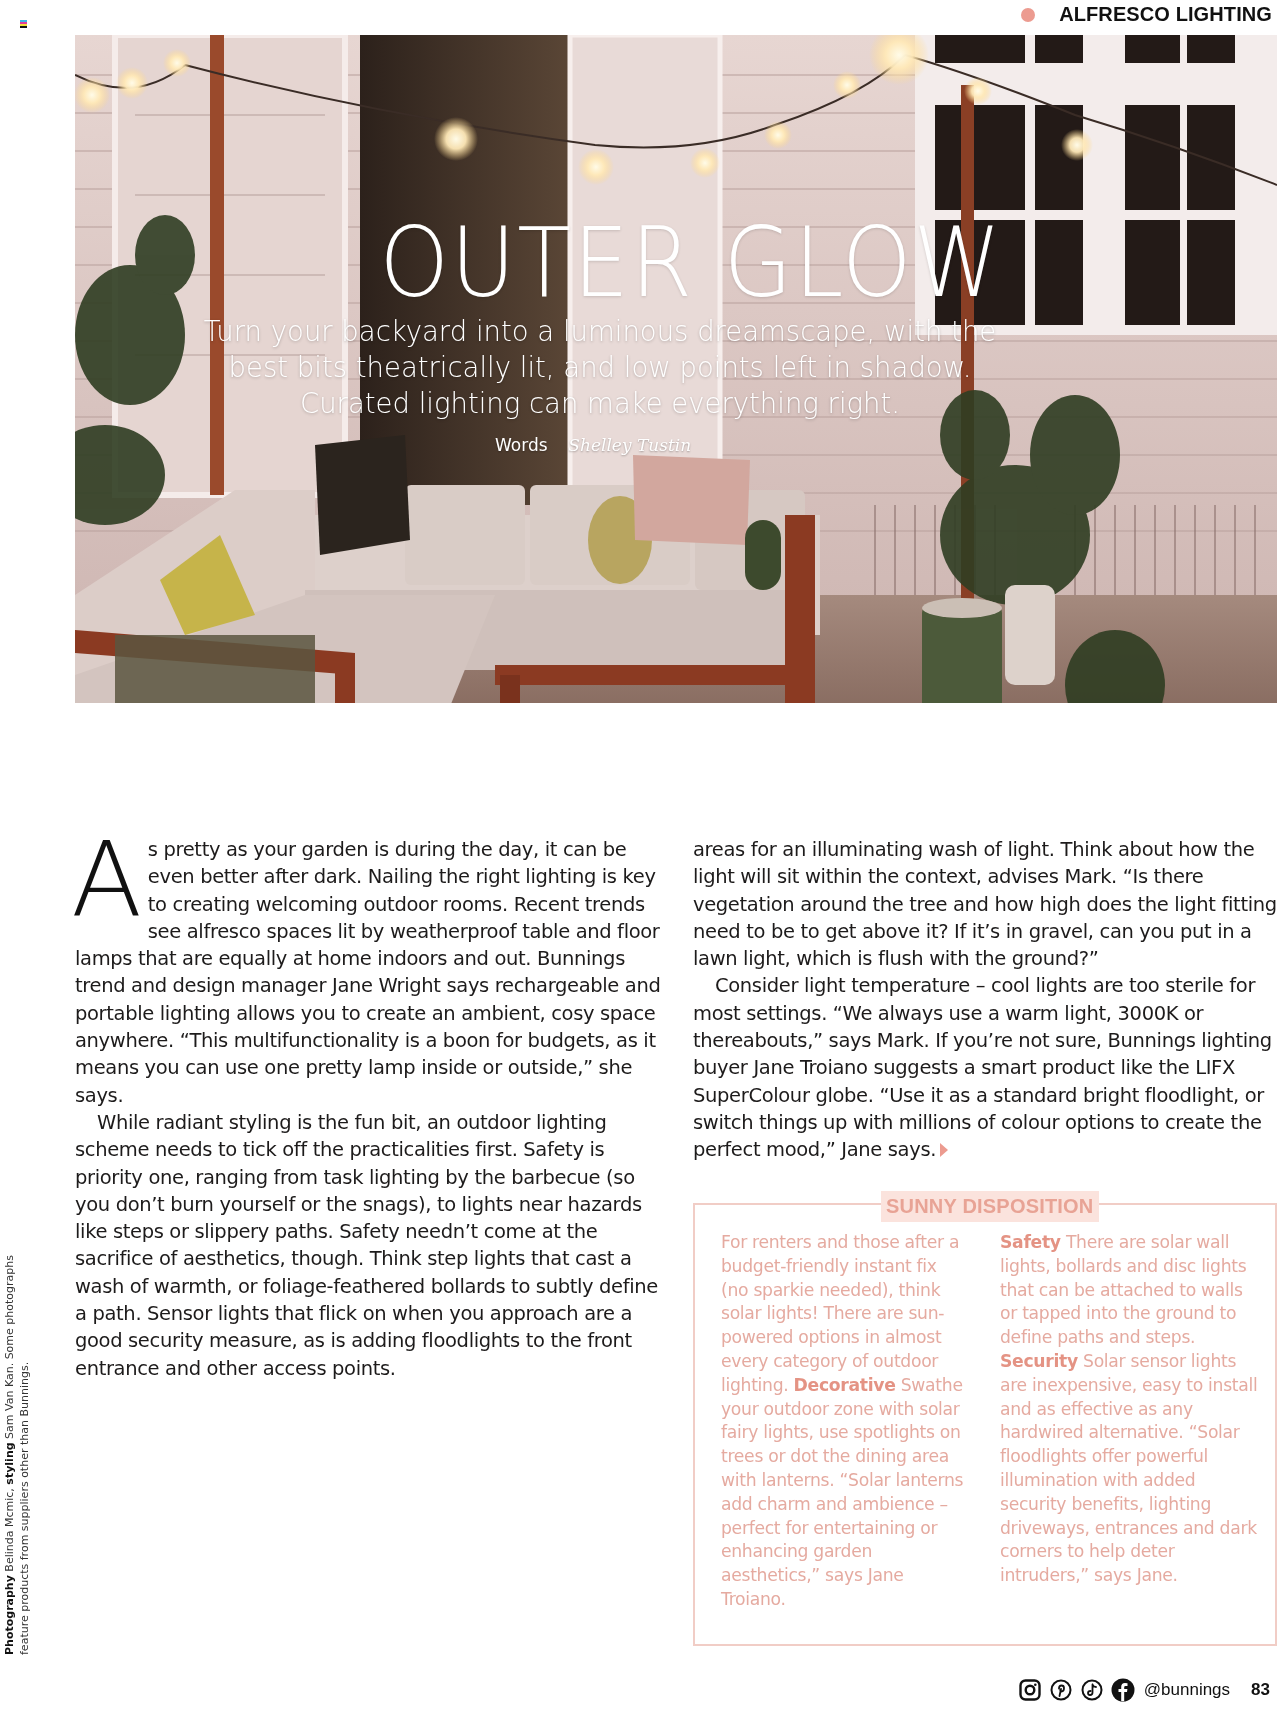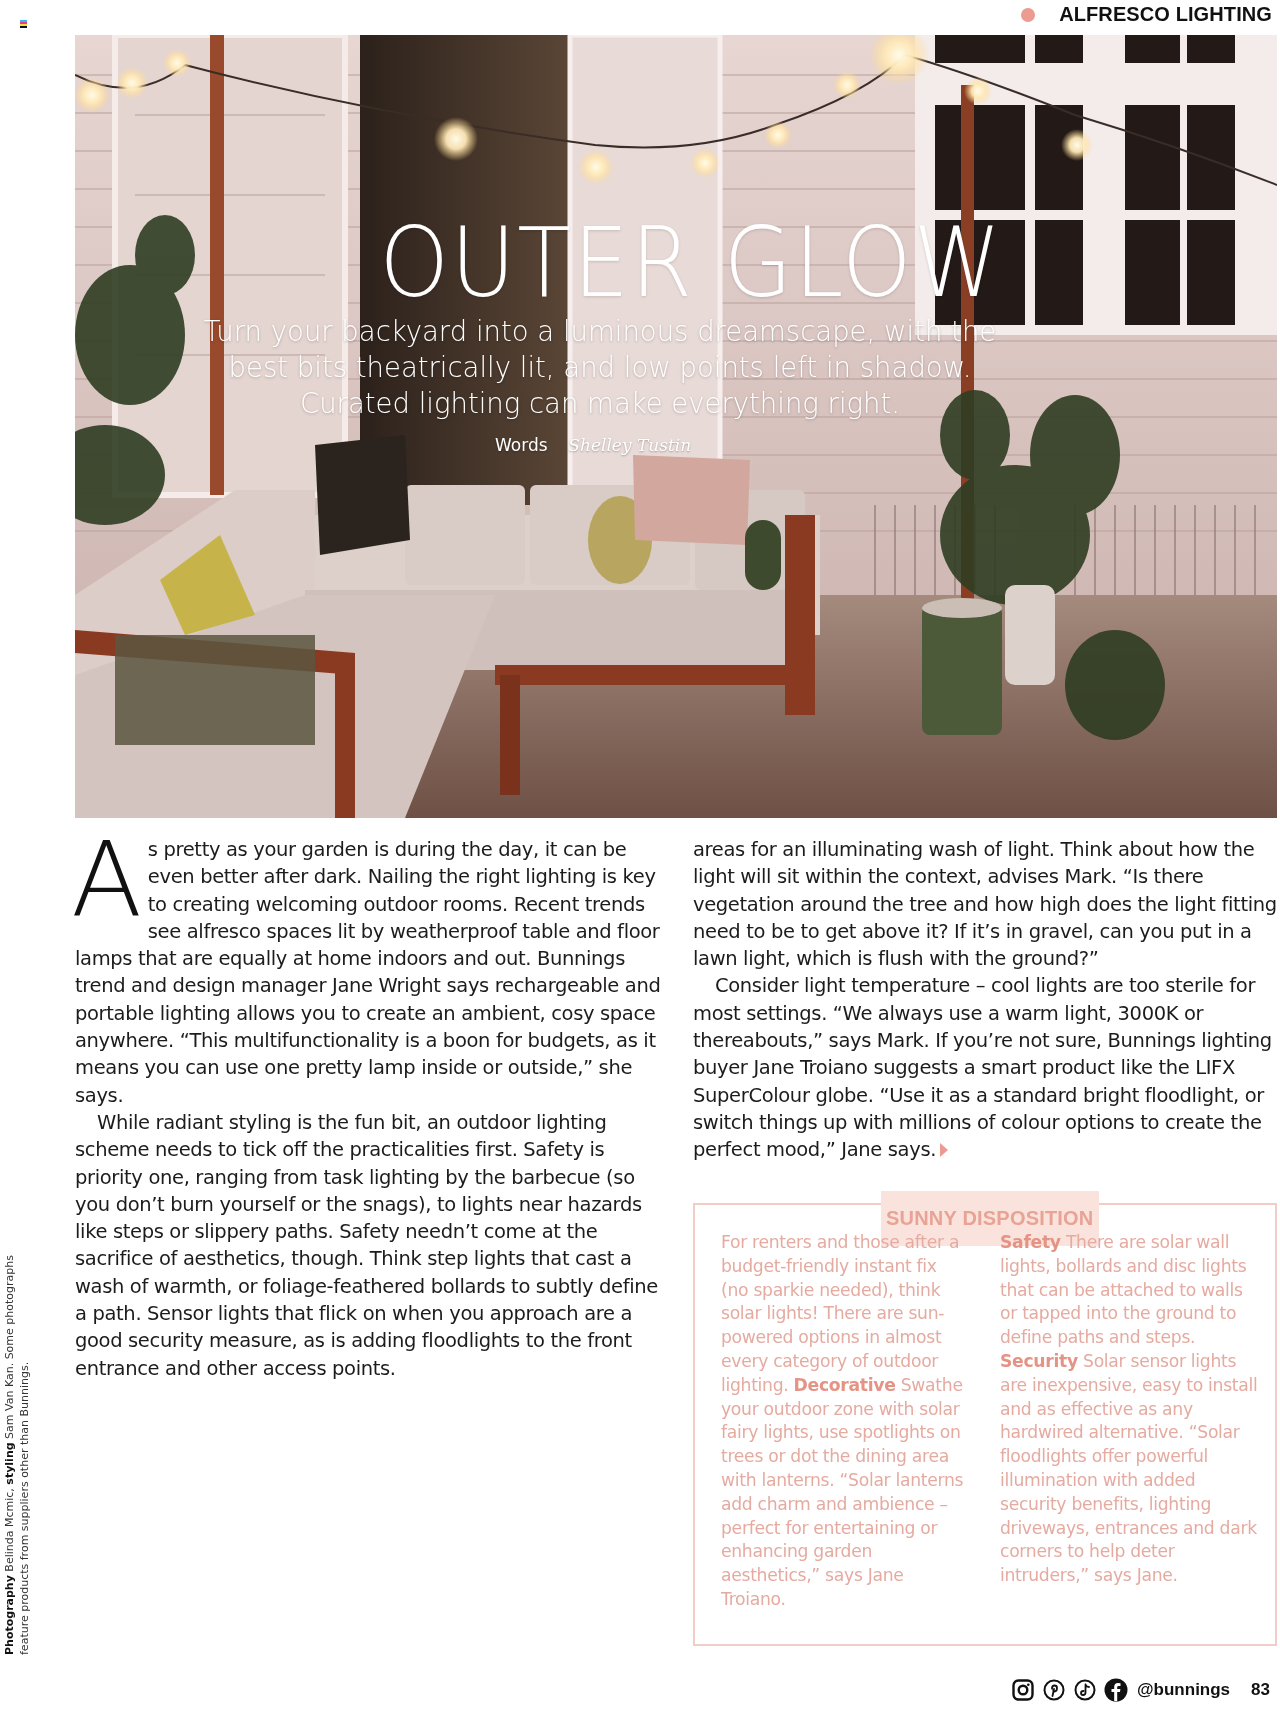--- a/index.html
+++ b/index.html
@@ -9,21 +9,21 @@
   
   .reg-mark { position: absolute; left: 20px; top: 20px; width: 7px; height: 8px; }
   .reg-mark span { display: block; height: 2px; }
 
   
   .section-tag { position: absolute; right: 8px; top: 3px; display: flex; align-items: center; gap: 24px; }
   .section-dot { width: 14px; height: 14px; border-radius: 50%; background: #ec9b90; }
   .section-label { font-family: "Liberation Sans", sans-serif; font-weight: 700; font-size: 20px; letter-spacing: 0.1px; color: #111; }
 
   
-  .hero { position: absolute; left: 75px; top: 35px; width: 1202px; height: 783px; overflow: hidden;
+  .hero { position: absolute; left: 75px; top: 35px; width: 1202px; height: 668px; overflow: hidden;
           background: linear-gradient(180deg, #d9c6c2 0%, #cdb6b2 55%, #8d6a5f 70%, #6a4a3f 100%); }
   .hero svg.scene { position: absolute; left: 0; top: 0; width: 1202px; height: 783px; }
   .hero-title { position: absolute; left: 0; right: 0; top: 172px; text-align: center; margin-left: 30px;
                 font-family: "DejaVu Sans", sans-serif; font-weight: 200; font-size: 96px; letter-spacing: 2px;
                 color: #ffffff; transform: scaleX(0.92); text-shadow: 0 1px 3px rgba(0,0,0,0.15); }
   .hero-standfirst { position: absolute; left: 120px; width: 810px; top: 278px; text-align: center;
                      font-family: "DejaVu Sans", sans-serif; font-weight: 300; font-size: 27.5px; line-height: 36px;
                      color: #ffffff; text-shadow: 0 1px 3px rgba(0,0,0,0.25); }
   .hero-byline { position: absolute; left: 420px; top: 400px; font-size: 17px; color: #fff; text-shadow: 0 1px 2px rgba(0,0,0,0.3); }
   .hero-byline .by-label { font-family: "DejaVu Sans", sans-serif; }
@@ -36,37 +36,37 @@
   .col p { margin: 0; }
   .col p.indent { text-indent: 22px; }
   .dropcap { float: left; font-family: "DejaVu Sans", sans-serif; font-weight: 300; font-size: 104px; line-height: 76px;
              margin: 6px 6px 0 -4px; color: #111; }
   .subhead { font-family: "Liberation Sans", sans-serif; font-weight: 700; font-size: 19px; margin-top: 24px; letter-spacing: 0; color: #111; }
   .end-marker { display: inline-block; width: 0; height: 0; border-top: 7px solid transparent; border-bottom: 7px solid transparent;
                 border-left: 8px solid #ec9b90; margin-left: 4px; vertical-align: -1px; }
 
   
   .sidebar-box { position: absolute; left: 693px; top: 1203px; width: 584px; height: 443px; border: 2px solid #f1cdc6; }
-  .sidebar-title { position: absolute; top: -14px; left: 186px; padding: 16px 5px; background: #fbe3dd;
+  .sidebar-title { position: absolute; top: -14px; left: 186px; padding: 4px 5px; background: #fbe3dd;
                    font-family: "Liberation Sans", sans-serif; font-weight: 700; font-size: 20px; color: #e8a395; letter-spacing: 0.2px; }
   .sb-col { position: absolute; top: 26px; width: 245px; font-family: "DejaVu Sans", sans-serif; font-size: 17.2px; line-height: 23.8px;
             color: #e5aaa0; letter-spacing: -0.3px; }
   .sb-col.left { left: 26px; }
   .sb-col.right { left: 305px; width: 260px; }
   .sb-col b { color: #e49384; font-weight: 700; }
 
   
   .credit { position: absolute; left: 2px; top: 1655px; width: 400px; transform: rotate(-90deg); transform-origin: 0 0;
             font-family: "DejaVu Sans", sans-serif; font-size: 11px; line-height: 15px; color: #333; }
   .credit b { color: #111; }
 
   
   .footer { position: absolute; right: 10px; top: 1678px; display: flex; align-items: center; gap: 7px; }
   .soc-icon { width: 24px; height: 24px; display: inline-flex; align-items: center; justify-content: center; }
-  .footer-handle { font-family: "Liberation Sans", sans-serif; font-weight: 700; font-size: 17px; color: #111; margin-left: 2px; }
+  .footer-handle { font-family: "Liberation Sans", sans-serif; font-weight: 400; font-size: 17px; color: #111; margin-left: 2px; }
   .footer-page { font-family: "Liberation Sans", sans-serif; font-weight: 700; font-size: 17px; color: #111; margin-left: 14px; }
 </style>
 </head>
 <body>
 
 <div class="reg-mark">
   <span style="background:#3fb6e8"></span>
     <span style="background:#e23d9a"></span>
     <span style="background:#f3e03a"></span>
     <span style="background:#111"></span>

